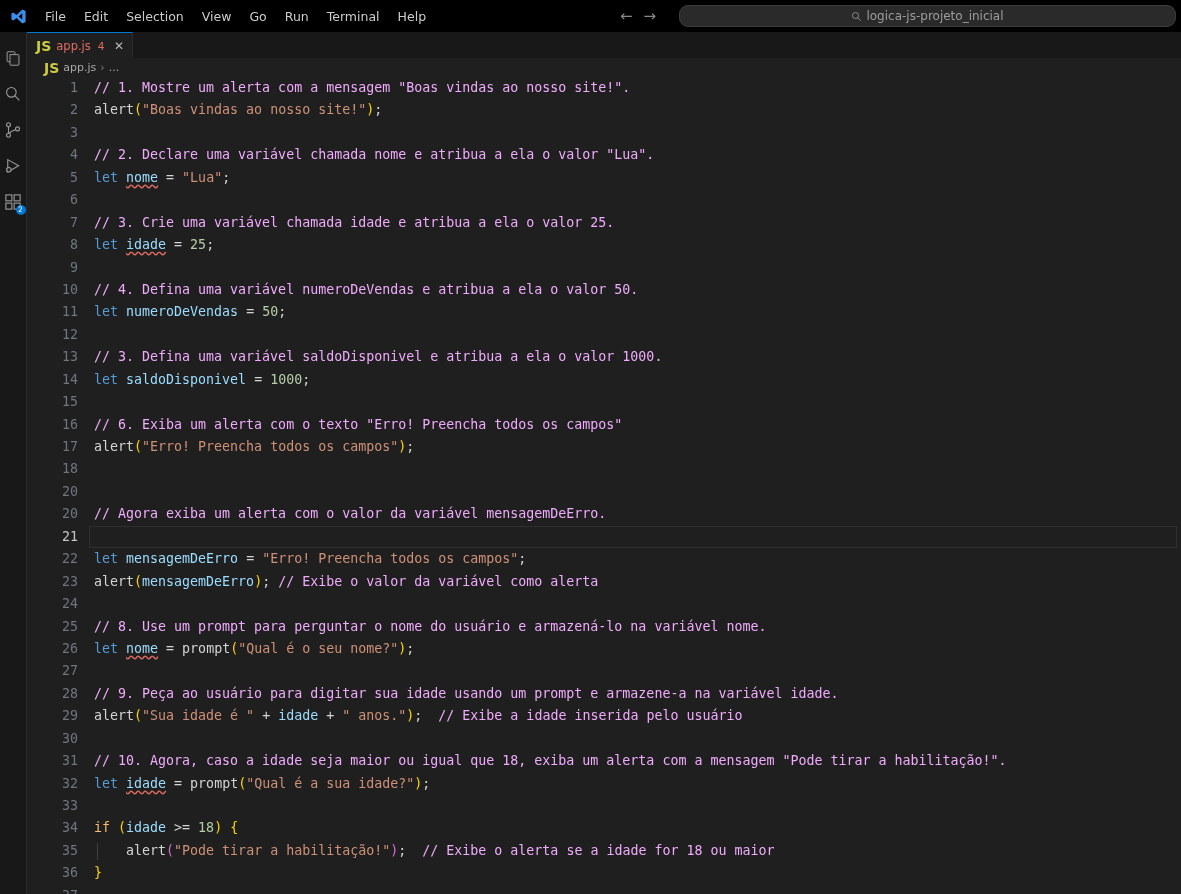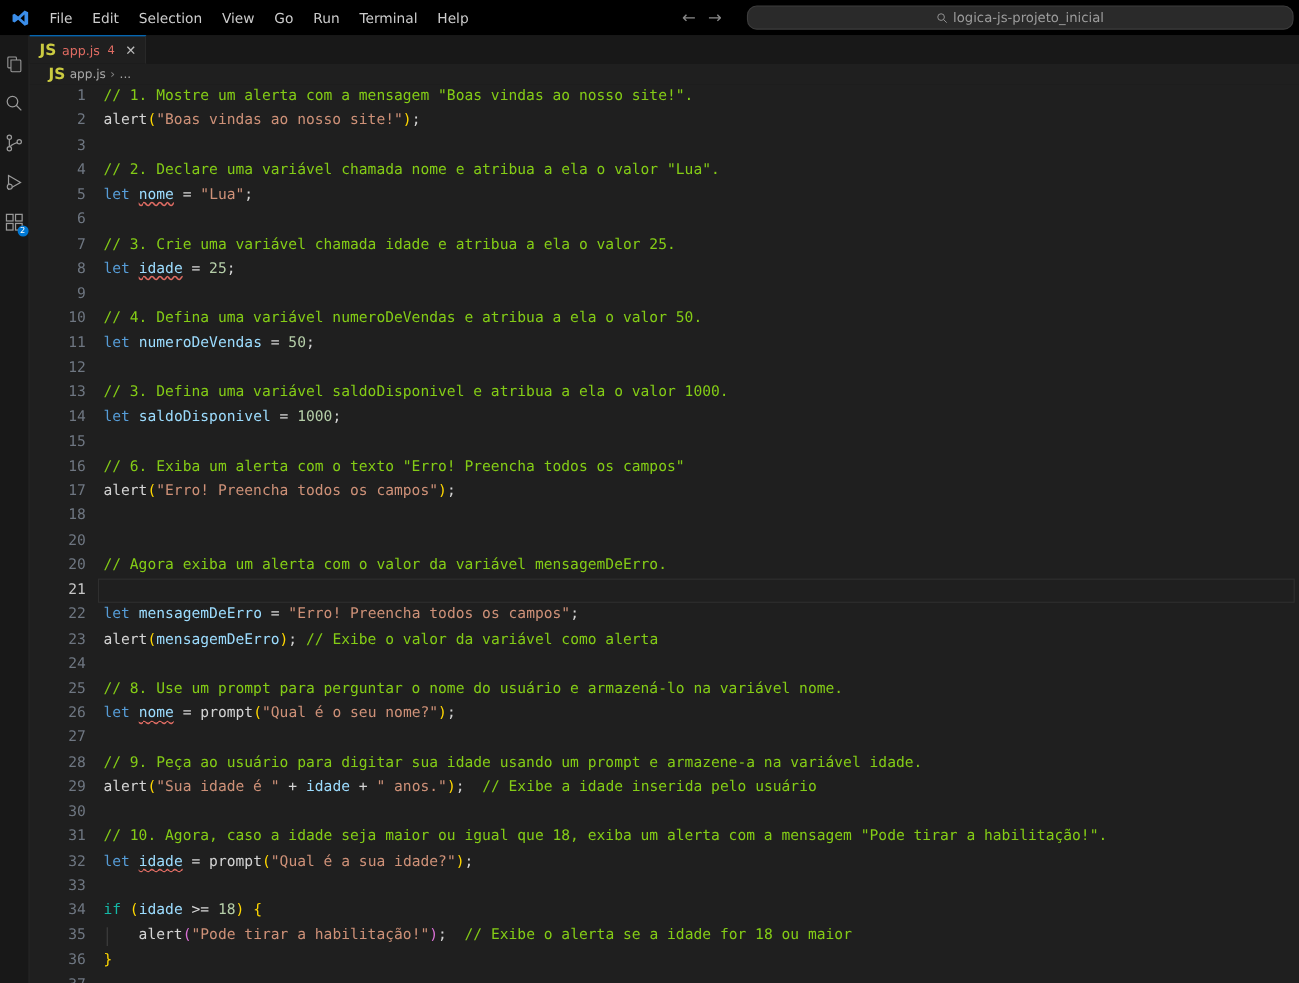--- a/index.html
+++ b/index.html
@@ -150,23 +150,23 @@
   .code-text {
     position: absolute; left: 67px; top: 0;
     white-space: pre;
   }
   .indent-guide {
     position: absolute; left: 70px; top: 3px;
     width: 1px; height: 17px; background: #404040;
   }
 
   
-  .c-com  { color: #84cc16; }
+  .c-com  { color: #f0abfc; }
   .c-kw   { color: #569cd6; }
-  .c-ctl  { color: #14b8a6; }
+  .c-ctl  { color: #fdba74; }
   .c-str  { color: #ce9178; }
   .c-num  { color: #b5cea8; }
   .c-var  { color: #9cdcfe; }
   .c-plain{ color: #d4d4d4; }
   .b1 { color: #ffd700; }
   .b2 { color: #da70d6; }
 
   .squiggle {
     text-decoration: underline wavy #e06c63;
     text-decoration-skip-ink: none;

